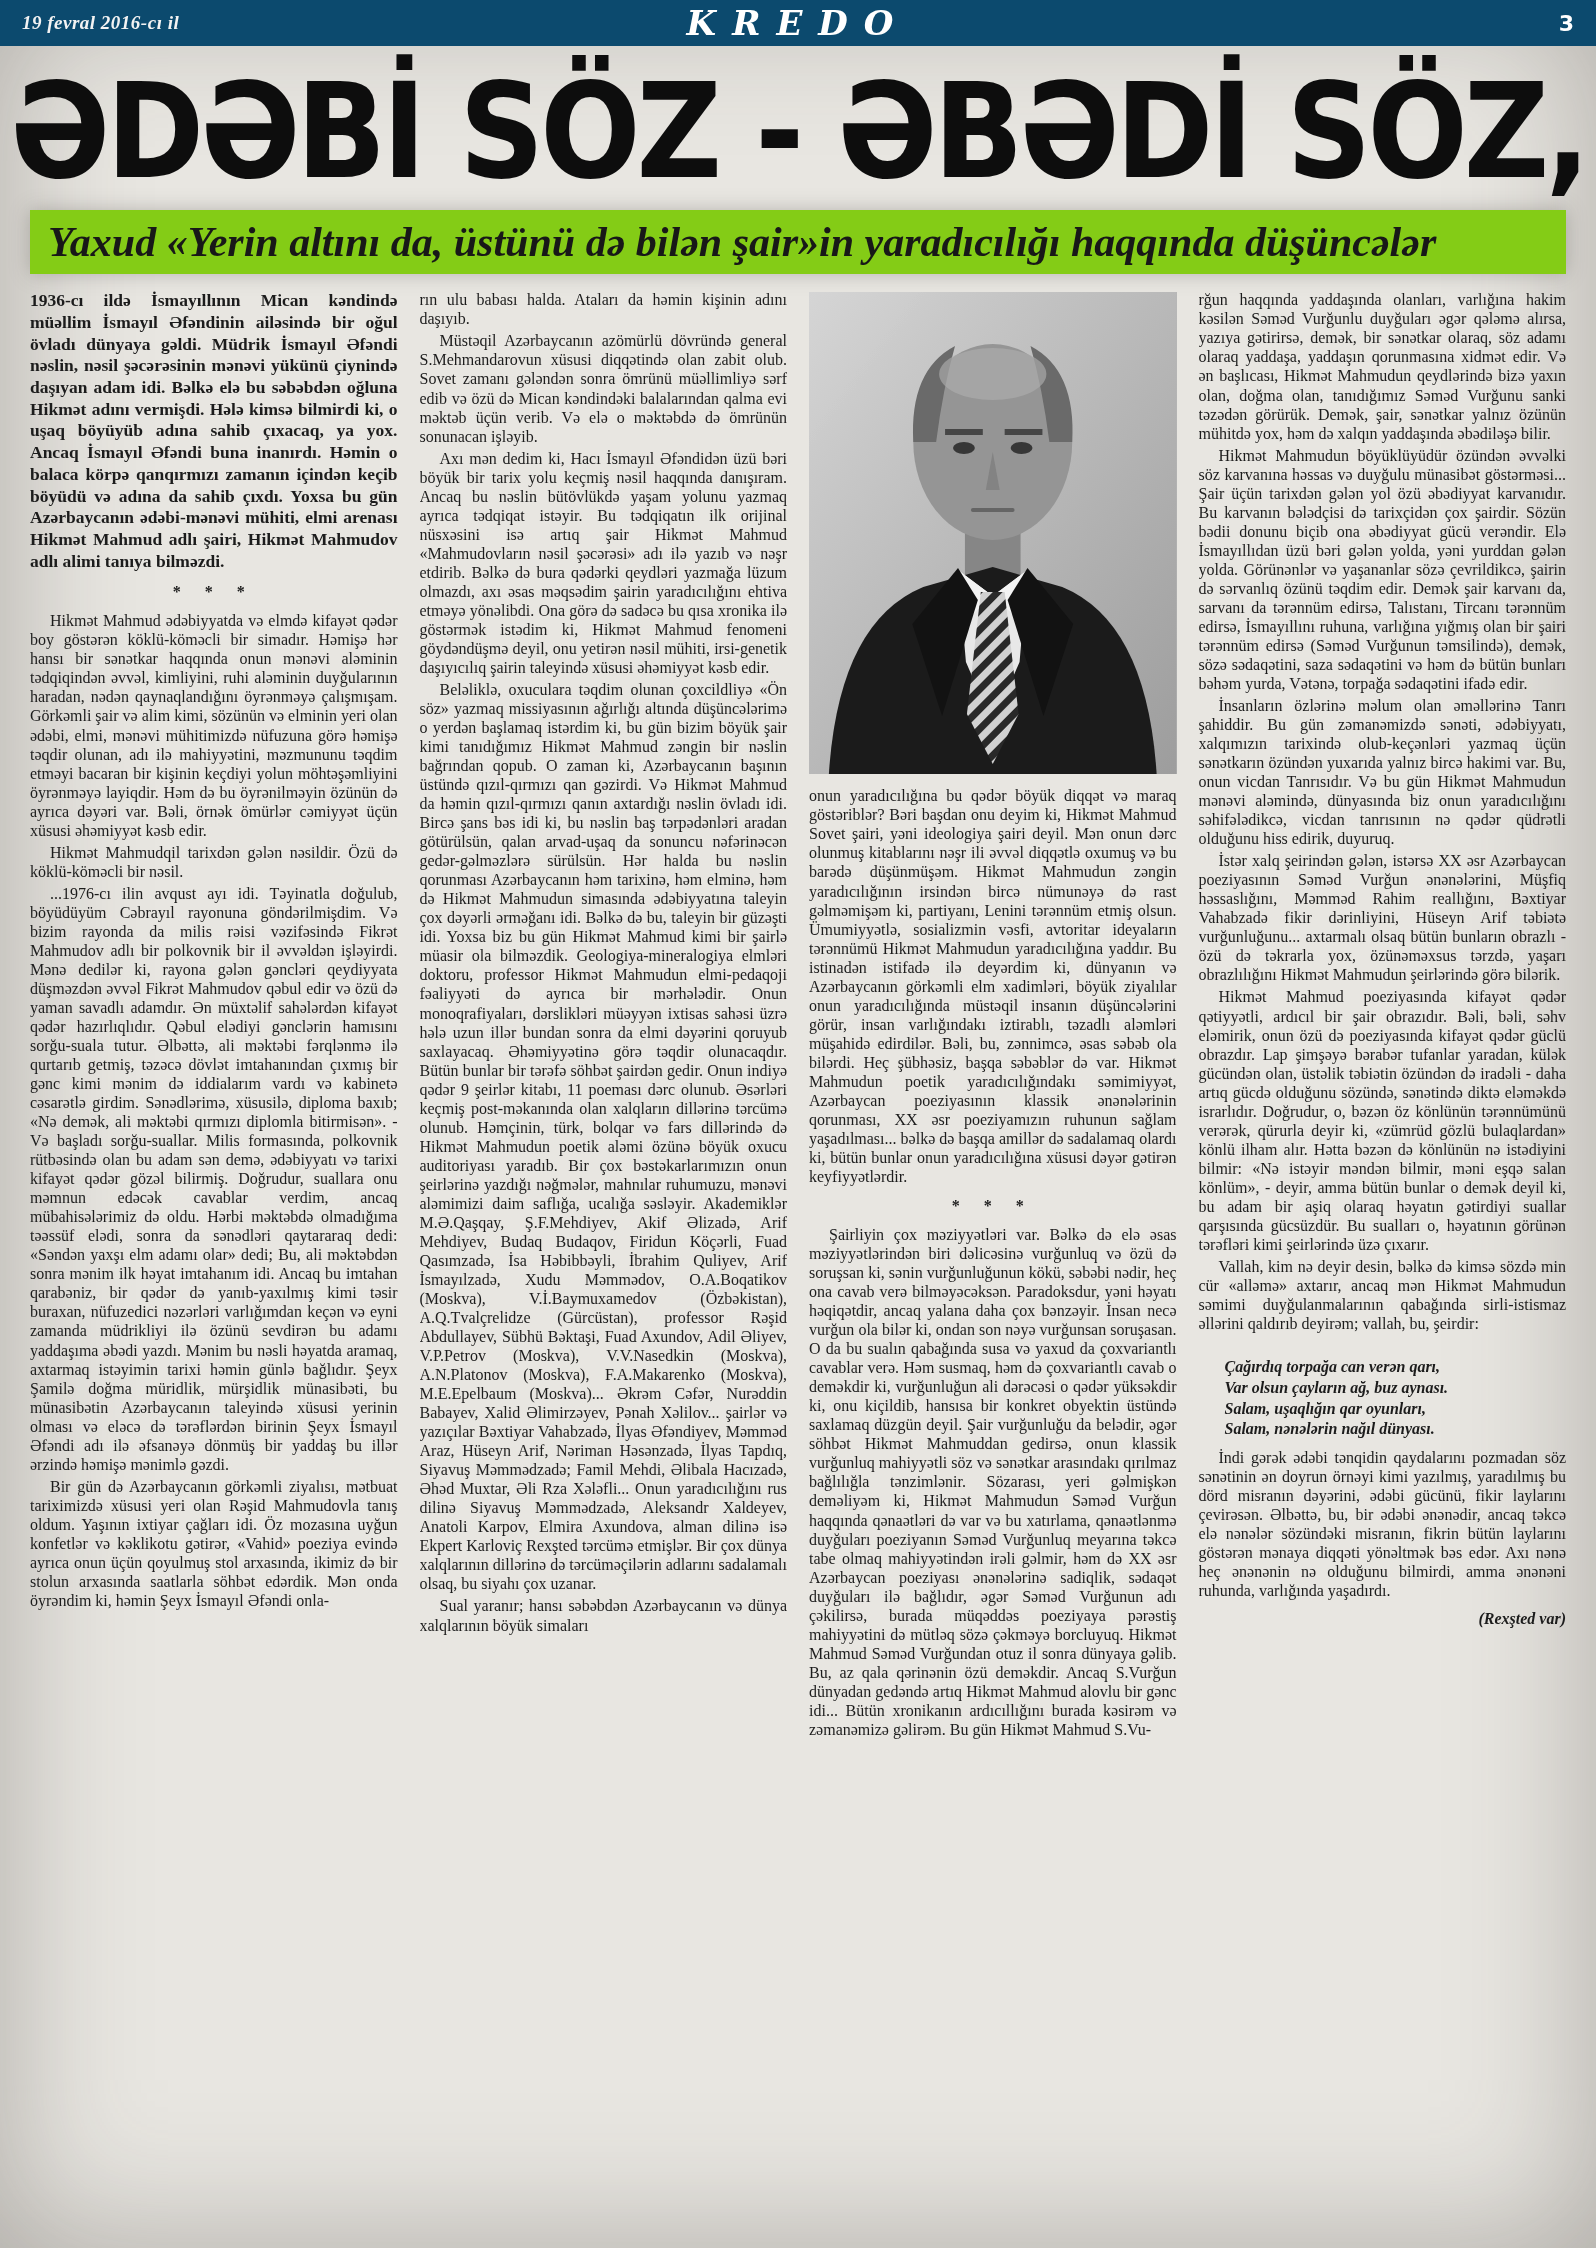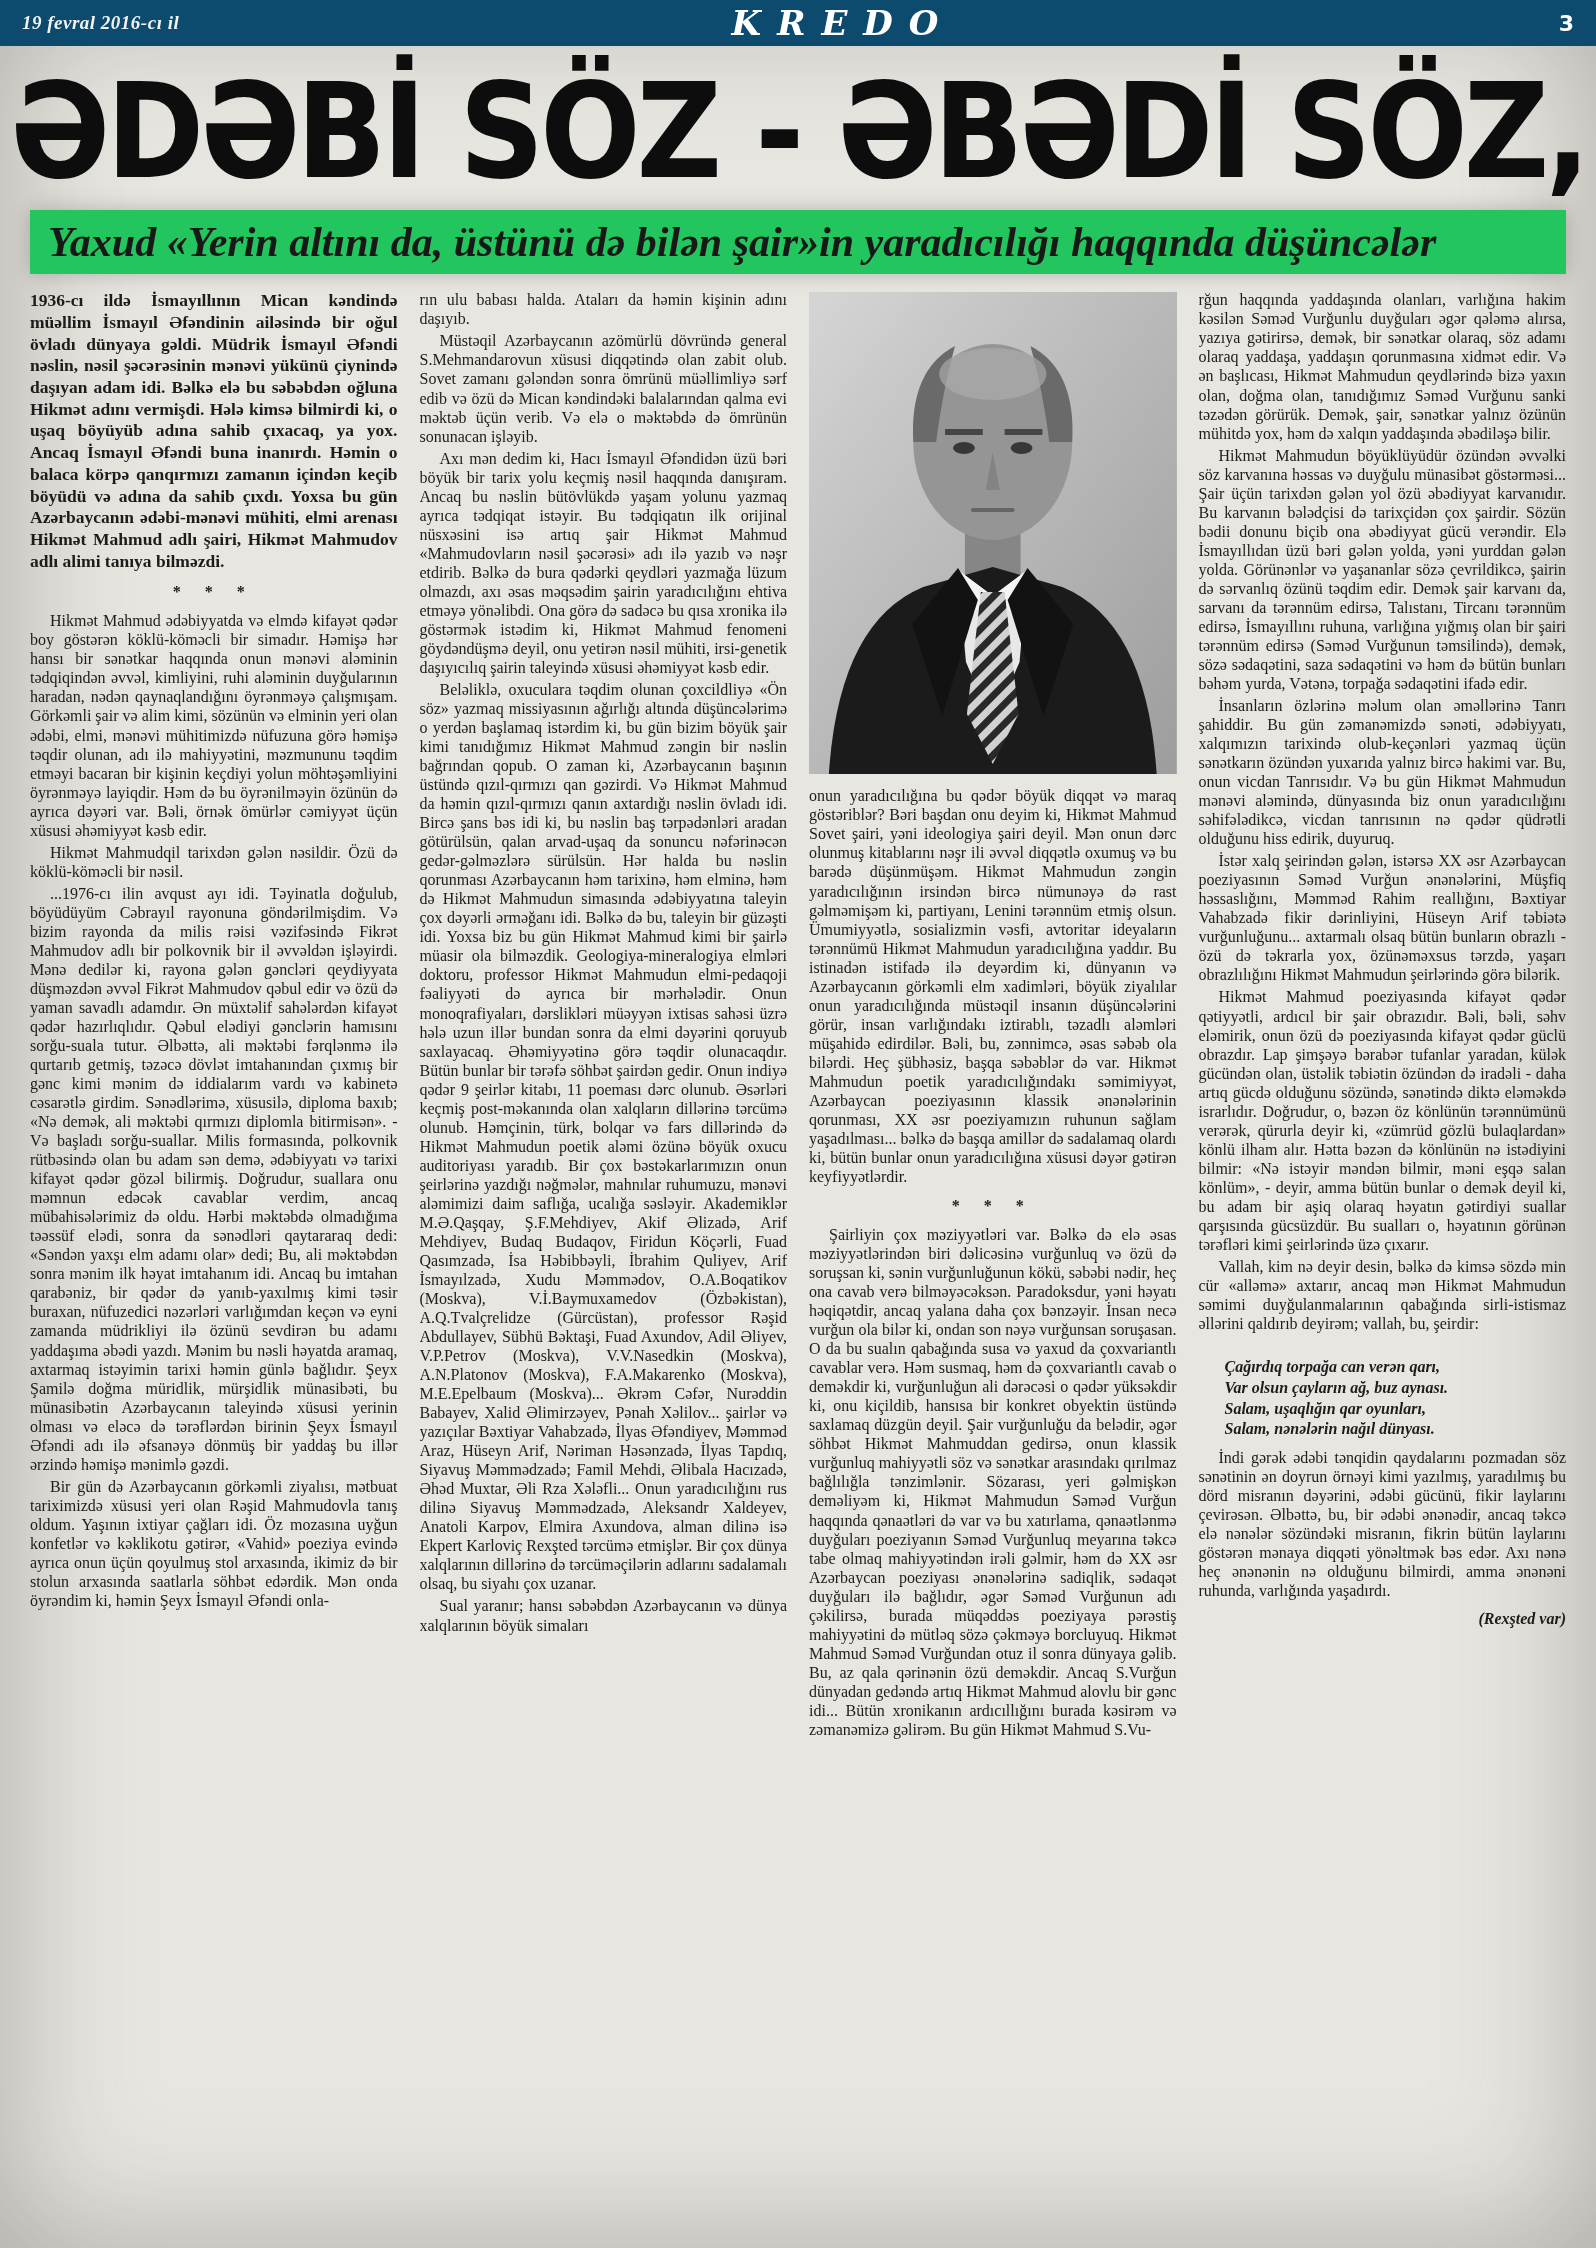--- a/index.html
+++ b/index.html
@@ -11,33 +11,33 @@
   }
   
   .topbar{
     position:relative;height:46px;background:#0c4a6e;color:#f3f3f3;
     display:flex;align-items:center;justify-content:space-between;
     padding:0 22px;
   }
   .topbar .date{font:bold italic 19px "Liberation Serif", serif;letter-spacing:.5px;}
   .topbar .masthead{
     position:absolute;left:50%;top:50%;transform:translate(-50%,-50%);
-    font:bold italic 34px "DejaVu Serif", serif;letter-spacing:16px;color:#fff;margin-left:45px;
+    font:bold italic 34px "DejaVu Serif", serif;letter-spacing:16px;color:#fff;
   }
   .topbar .pageno{font:bold 22px "DejaVu Sans", sans-serif;color:#fff;}
   
   .headline{
     margin:18px 10px 6px;text-align:center;
     font-family:"DejaVu Sans", sans-serif;font-weight:900;
     font-size:118px;line-height:1.02;letter-spacing:-4px;color:#0d0d0d;
     transform:scaleY(1.12);transform-origin:top center;white-space:nowrap;
   }
   .subheadline{
     margin:26px 30px 16px;padding:8px 18px;
-    background:#22c55e;box-shadow:0 0 18px rgba(90,85,80,.35);
+    background:#84cc16;box-shadow:0 0 18px rgba(90,85,80,.35);
     font:bold italic 42px "Liberation Serif", serif;color:#181818;
     white-space:nowrap;overflow:hidden;
   }
   
   .body-grid{
     height:1932px;margin:0 30px;display:grid;
     grid-template-columns:repeat(4,1fr);column-gap:22px;
     font-size:16px;line-height:1.19;text-align:justify;overflow:hidden;
   }
   .col{overflow:hidden;}

